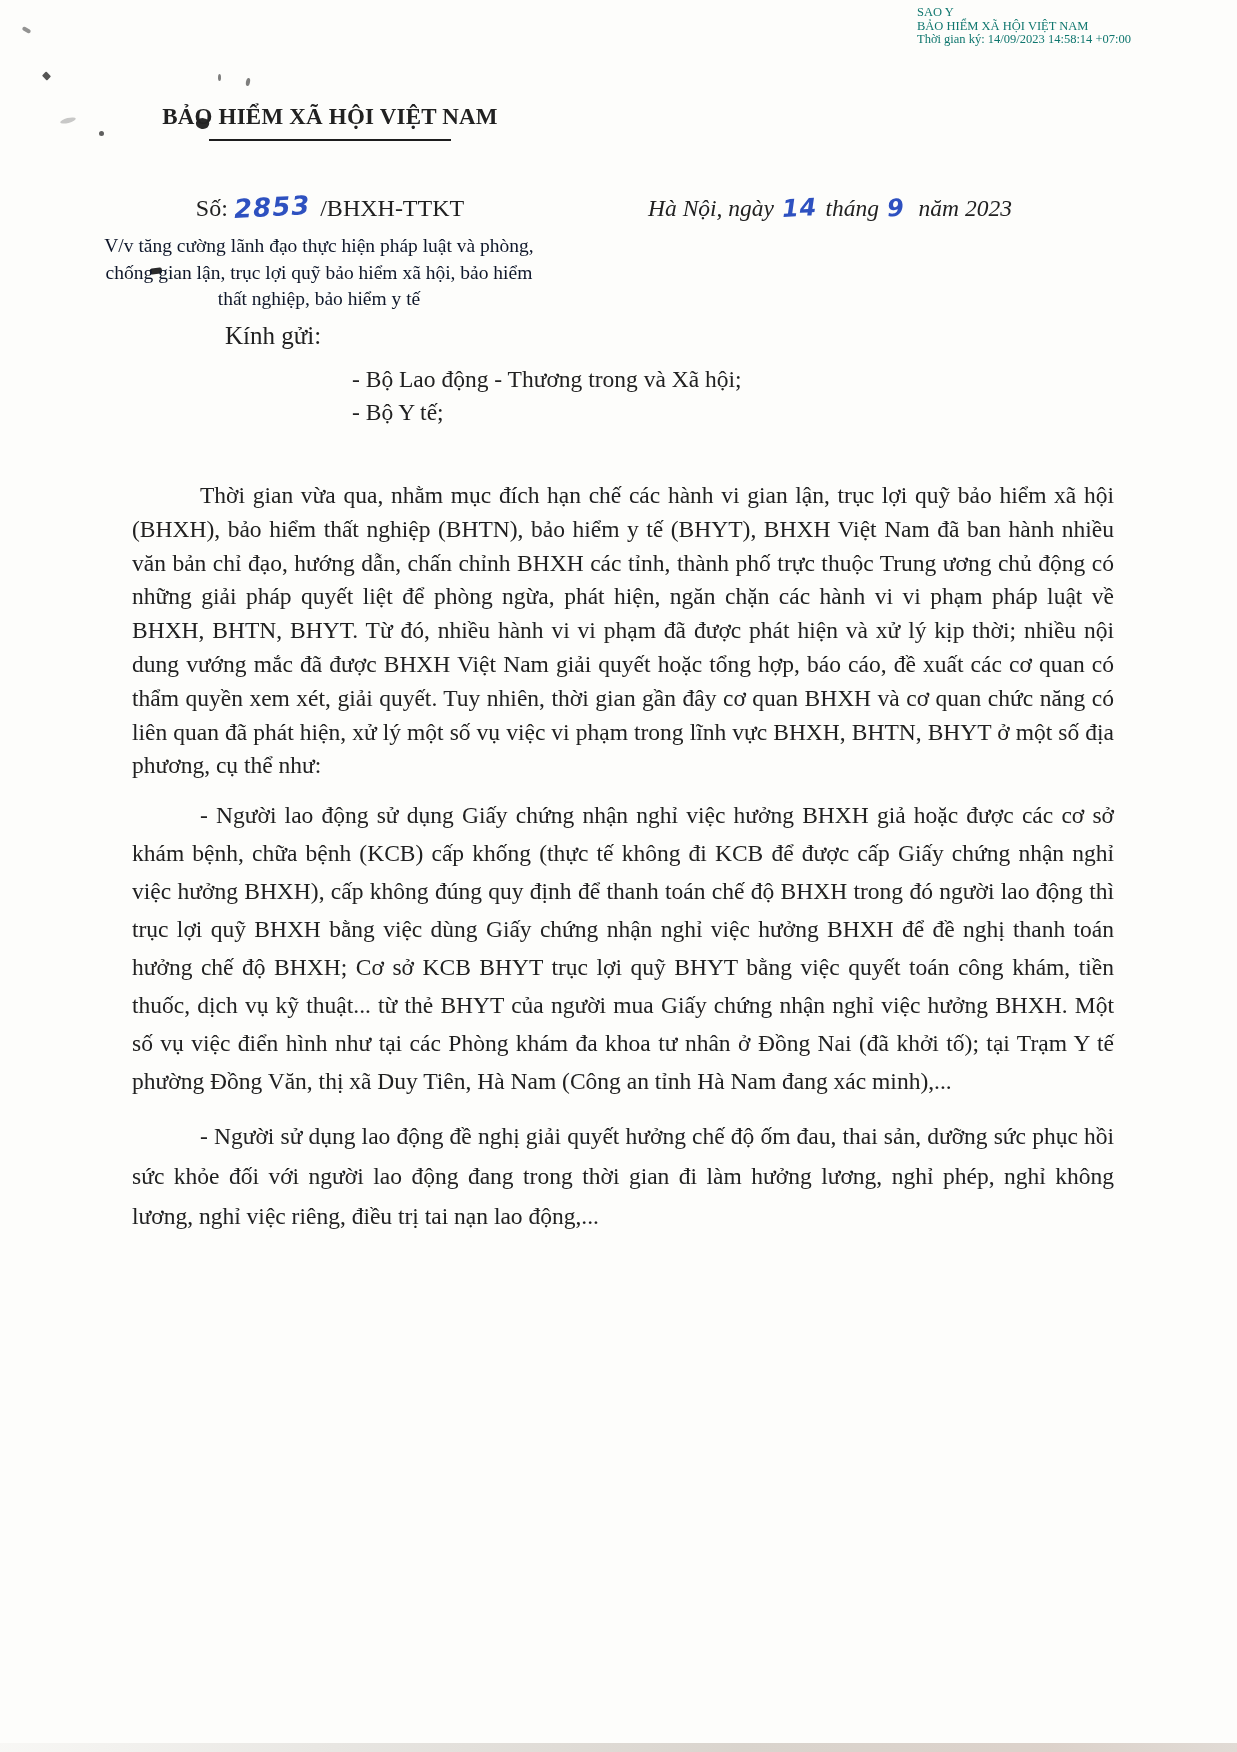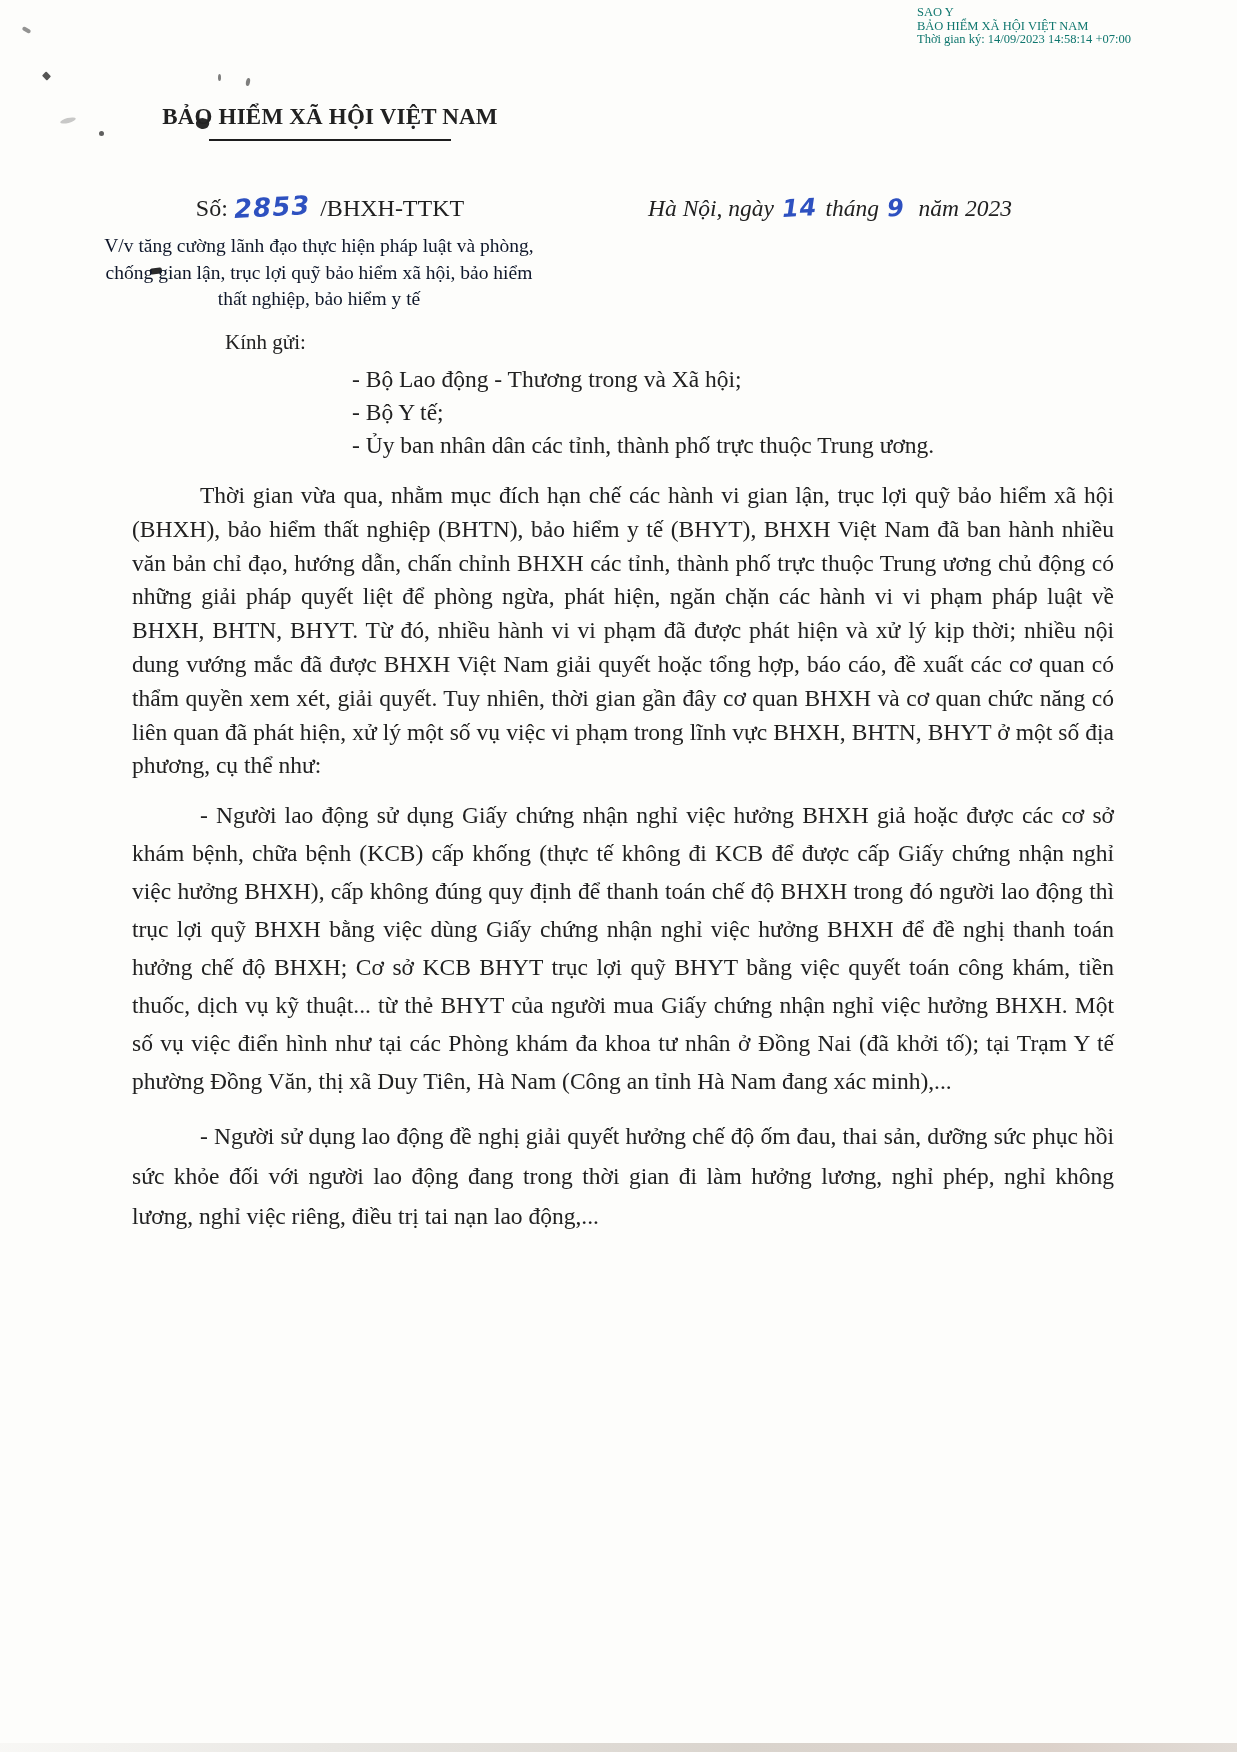--- a/index.html
+++ b/index.html
@@ -70,22 +70,22 @@
     font-style:italic;font-size:23.5px;white-space:nowrap;
   }
   .place-date .hand{font-size:24px;margin:0 8px;}
   
   .subject{
     position:absolute;left:93px;top:233px;width:452px;
     text-align:center;font-size:19.5px;line-height:26.5px;color:#0f172a;
   }
   
   .salutation{
-    position:absolute;left:225px;top:330px;
-    font-size:21px;
+    position:absolute;left:225px;top:322px;
+    font-size:25px;
   }
   .recipients{
     position:absolute;left:352px;top:363px;
     font-size:23.5px;line-height:32.8px;
   }
   
   .body-text{
     position:absolute;left:132px;top:479px;width:982px;
     font-size:23.5px;text-align:justify;
   }
@@ -126,21 +126,20 @@
 
   <div class="place-date"><span>Hà Nội, ngày</span><span class="hand">14</span><span>tháng</span><span class="hand">9</span> <span>năm 2023</span></div>
 
   <div class="subject">V/v tăng cường lãnh đạo thực hiện pháp luật và phòng, chống gian lận, trục lợi quỹ bảo hiểm xã hội, bảo hiểm thất nghiệp, bảo hiểm y tế</div>
 
   <div class="salutation">Kính gửi:</div>
 
   <div class="recipients">
     <div>- Bộ Lao động - Thương trong và Xã hội;</div>
     <div>- Bộ Y tế;</div>
-    <div>- Ủy ban nhân dân các tỉnh, thành phố trực thuộc Trung ương.</div>
   </div>
 
   <div class="body-text">
     <p class="para1">Thời gian vừa qua, nhằm mục đích hạn chế các hành vi gian lận, trục lợi quỹ bảo hiểm xã hội (BHXH), bảo hiểm thất nghiệp (BHTN), bảo hiểm y tế (BHYT), BHXH Việt Nam đã ban hành nhiều văn bản chỉ đạo, hướng dẫn, chấn chỉnh BHXH các tỉnh, thành phố trực thuộc Trung ương chủ động có những giải pháp quyết liệt để phòng ngừa, phát hiện, ngăn chặn các hành vi vi phạm pháp luật về BHXH, BHTN, BHYT. Từ đó, nhiều hành vi vi phạm đã được phát hiện và xử lý kịp thời; nhiều nội dung vướng mắc đã được BHXH Việt Nam giải quyết hoặc tổng hợp, báo cáo, đề xuất các cơ quan có thẩm quyền xem xét, giải quyết. Tuy nhiên, thời gian gần đây cơ quan BHXH và cơ quan chức năng có liên quan đã phát hiện, xử lý một số vụ việc vi phạm trong lĩnh vực BHXH, BHTN, BHYT ở một số địa phương, cụ thể như:</p>
     <p class="para2">- Người lao động sử dụng Giấy chứng nhận nghỉ việc hưởng BHXH giả hoặc được các cơ sở khám bệnh, chữa bệnh (KCB) cấp khống (thực tế không đi KCB để được cấp Giấy chứng nhận nghỉ việc hưởng BHXH), cấp không đúng quy định để thanh toán chế độ BHXH trong đó người lao động thì trục lợi quỹ BHXH bằng việc dùng Giấy chứng nhận nghỉ việc hưởng BHXH để đề nghị thanh toán hưởng chế độ BHXH; Cơ sở KCB BHYT trục lợi quỹ BHYT bằng việc quyết toán công khám, tiền thuốc, dịch vụ kỹ thuật... từ thẻ BHYT của người mua Giấy chứng nhận nghỉ việc hưởng BHXH. Một số vụ việc điển hình như tại các Phòng khám đa khoa tư nhân ở Đồng Nai (đã khởi tố); tại Trạm Y tế phường Đồng Văn, thị xã Duy Tiên, Hà Nam (Công an tỉnh Hà Nam đang xác minh),...</p>
     <p class="para3">- Người sử dụng lao động đề nghị giải quyết hưởng chế độ ốm đau, thai sản, dưỡng sức phục hồi sức khỏe đối với người lao động đang trong thời gian đi làm hưởng lương, nghỉ phép, nghỉ không lương, nghỉ việc riêng, điều trị tai nạn lao động,...</p>
   </div>
 
   <div class="bottom-shadow"></div>
 

